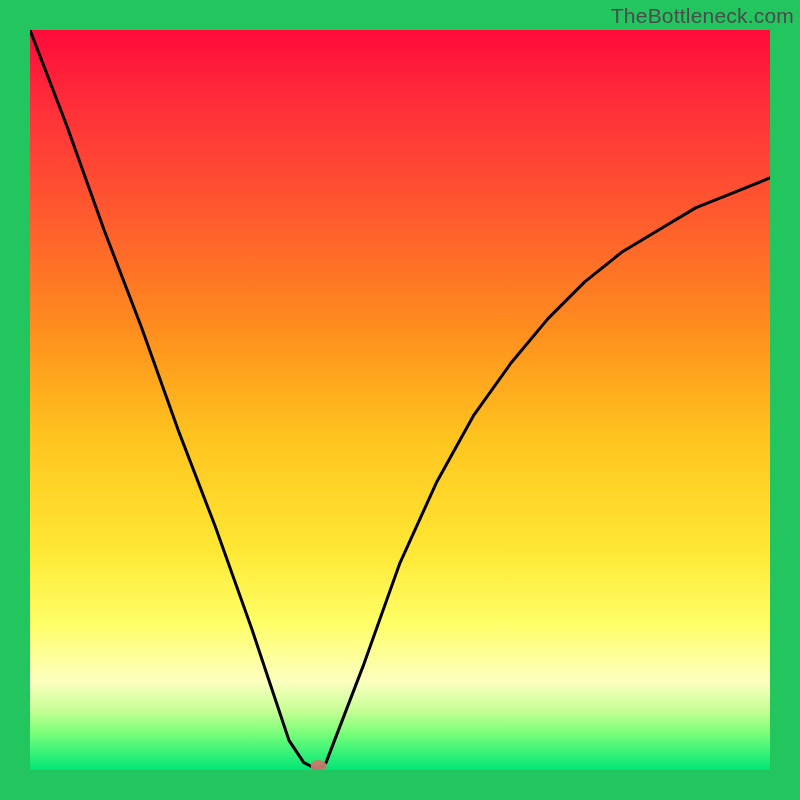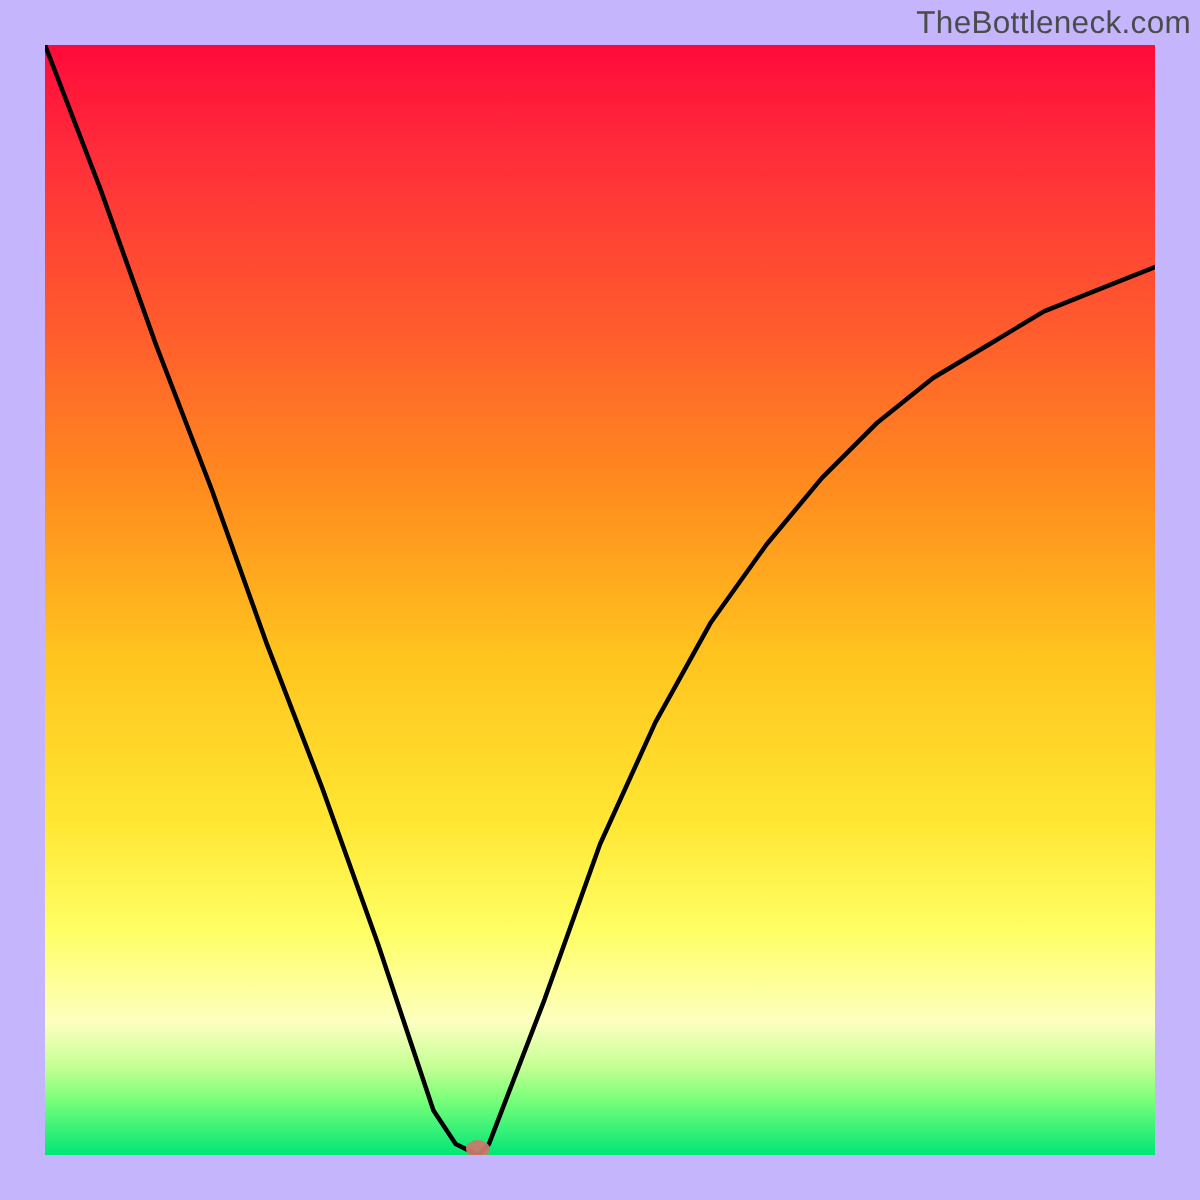--- a/index.html
+++ b/index.html
@@ -8,21 +8,21 @@
     width: 800px;
     height: 800px;
     overflow: hidden;
     background: #000;
     font-family: Arial, Helvetica, sans-serif;
   }
   .stage {
     position: relative;
     width: 800px;
     height: 800px;
-    background: #c4b5fd;
+    background: #22c55e;
   }
   .plot-area {
     position: absolute;
     left: 30px;
     top: 30px;
     width: 740px;
     height: 740px;
     
     background: linear-gradient(
       to bottom,

